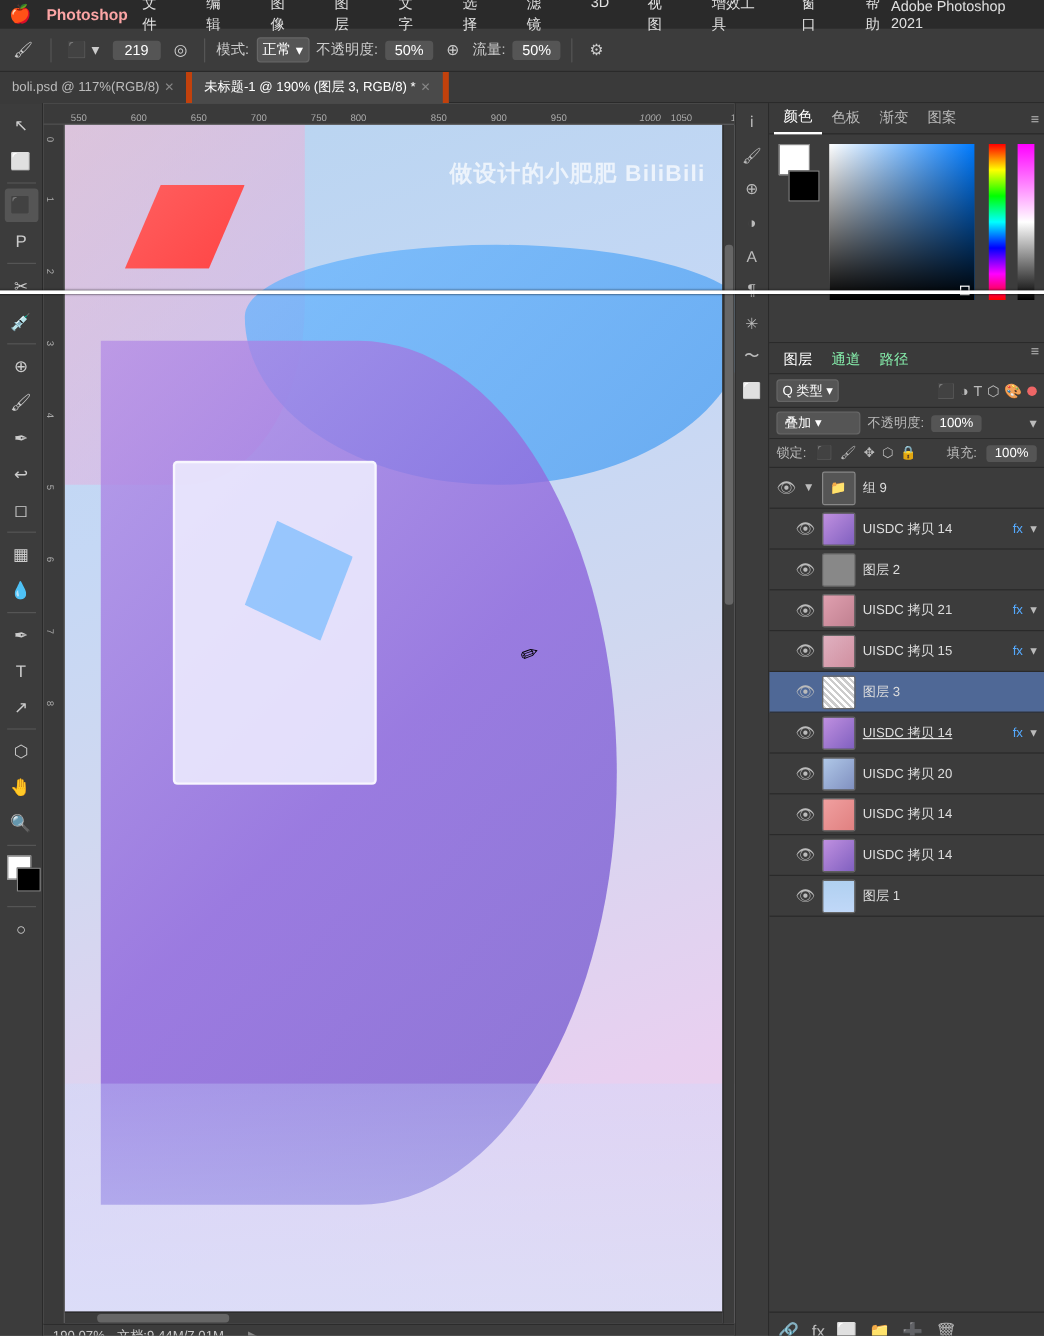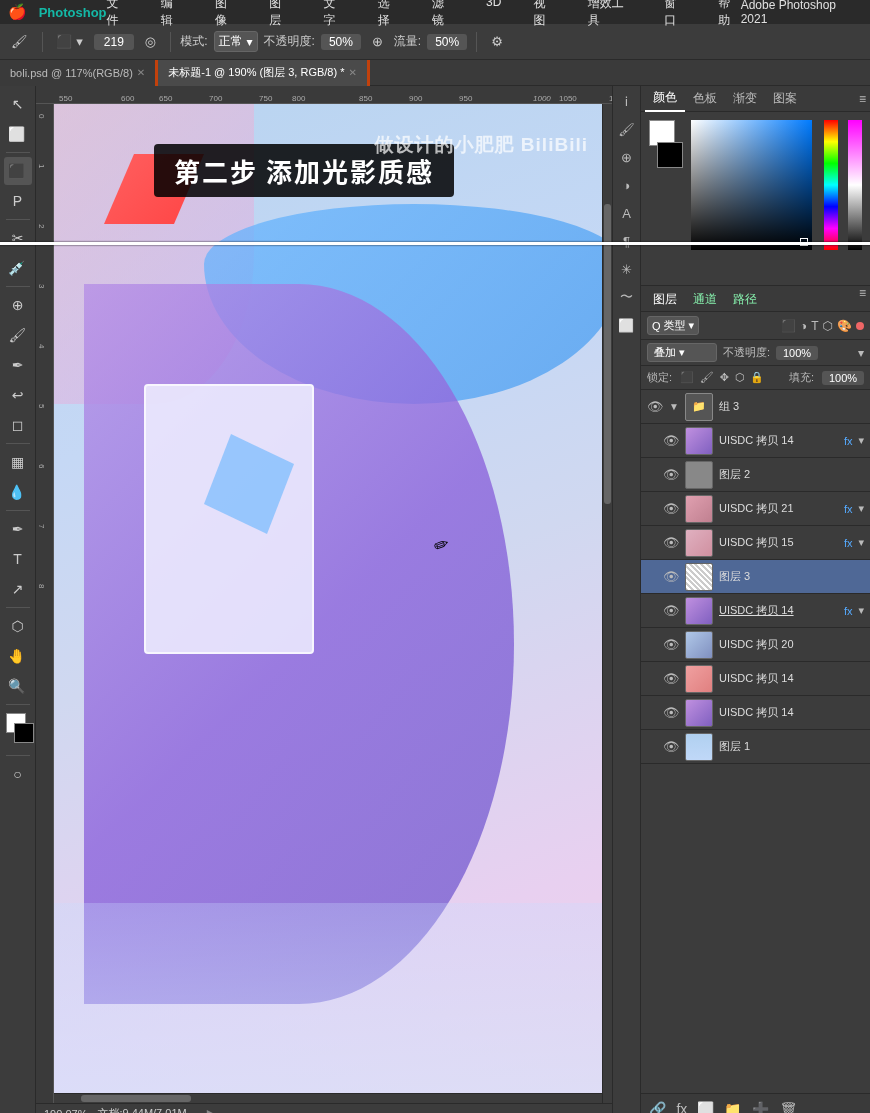--- a/index.html
+++ b/index.html
@@ -5,21 +5,21 @@
     * { margin: 0; padding: 0; box-sizing: border-box; }
     body { width: 870px; height: 1113px; overflow: hidden; background: #3a3a3a; font-family: -apple-system, 'PingFang SC', sans-serif; }
 
     
     .menubar {
       width: 870px; height: 24px; background: #2a2a2a;
       display: flex; align-items: center; padding: 0 8px;
       font-size: 13px; color: #e0e0e0;
     }
     .menubar-apple { font-size: 15px; margin-right: 12px; }
-    .menubar-app { font-weight: bold; color: #14b8a6; }
+    .menubar-app { font-weight: bold; margin-right: 12px; color: #fca5a5; }
     .menubar-items { display: flex; gap: 32px; font-size: 12px; }
     .menubar-right { margin-left: auto; display: flex; gap: 10px; font-size: 12px; }
 
     
     .toolbar {
       width: 870px; height: 36px; background: #3c3c3c;
       display: flex; align-items: center; padding: 0 6px; gap: 6px;
       border-bottom: 1px solid #2a2a2a;
     }
     .toolbar-btn {
@@ -36,21 +36,21 @@
 
     
     .tabs {
       width: 870px; height: 26px; background: #3a3a3a;
       display: flex; align-items: center;
       border-bottom: 1px solid #2a2a2a;
     }
     .tab {
       height: 26px; padding: 0 10px; display: flex; align-items: center;
       font-size: 11px; color: #bbb; cursor: pointer; background: #3a3a3a;
-      border-right: 3px solid #c2410c; gap: 4px;
+      border-right: 5px solid #c2410c; gap: 4px;
     }
     .tab.active { background: #4a4a4a; color: #fff; }
     .tab-close { color: #888; font-size: 10px; cursor: pointer; }
 
     
     .main-area {
       display: flex; width: 870px; height: 1037px; position: relative;
     }
 
     
@@ -418,21 +418,21 @@
     </div>
     <div class="tool-sep"></div>
     <div class="tool-btn">○</div>
   </div>
 
   <div class="canvas-area">
 
     <div class="ruler-h-bar">
       <div style="position:absolute; left:18px; right:0; top:0; bottom:0; display:flex; align-items:flex-end; overflow:hidden;">
         <span style="position:absolute; left:5px; font-size:8px; color:#aaa;">550</span>
-        <span style="position:absolute; left:55px; font-size:8px; color:#aaa;margin-left:12px;">600</span>
+        <span style="position:absolute; left:55px; font-size:8px; color:#aaa;">600</span>
         <span style="position:absolute; left:105px; font-size:8px; color:#aaa;">650</span>
         <span style="position:absolute; left:155px; font-size:8px; color:#aaa;">700</span>
         <span style="position:absolute; left:205px; font-size:8px; color:#aaa;">750</span>
         <span style="position:absolute; left:238px; font-size:8px; color:#aaa;">800</span>
         <span style="position:absolute; left:305px; font-size:8px; color:#aaa;">850</span>
         <span style="position:absolute; left:355px; font-size:8px; color:#aaa;">900</span>
         <span style="position:absolute; left:405px; font-size:8px; color:#aaa;">950</span>
         <span style="position:absolute; left:479px; font-size:8px; color:#aaa;font-style:italic;">1000</span>
         <span style="position:absolute; left:505px; font-size:8px; color:#aaa;">1050</span>
         <span style="position:absolute; left:555px; font-size:8px; color:#aaa;">1100</span>
@@ -461,21 +461,20 @@
         <div class="art-blue-wave"></div>
 
         <div class="art-purple-letter"></div>
 
         <div class="art-white-rect"></div>
 
         <div class="art-inner-shape"></div>
 
         <div class="art-light-blue-bottom"></div>
 
-        <div class="art-label">第二步 添加光影质感</div>
 
         <div class="art-watermark">做设计的小肥肥 BiliBili</div>
 
         <div class="art-cursor">✏</div>
       </div>
     </div>
 
     <div class="canvas-scrollbar-v">
       <div class="scrollbar-thumb-v"></div>
     </div>
@@ -580,21 +579,21 @@
         <div class="fill-value">100%</div>
       </div>
 
       <div class="layer-list">
 
         <div class="layer-item group">
           <span class="layer-eye">👁</span>
           <span class="layer-expand">▼</span>
           <div class="layer-thumb-group">📁</div>
           <div class="layer-info">
-            <span class="layer-name">组 3</span>
+            <span class="layer-name">组 9</span>
           </div>
         </div>
 
         <div class="layer-item" style="padding-left:22px;">
           <span class="layer-eye">👁</span>
           <div class="layer-thumb thumb-uisdc"></div>
           <div class="layer-info">
             <span class="layer-name">UISDC 拷贝 14</span>
           </div>
           <span class="layer-fx-btn">fx</span>

